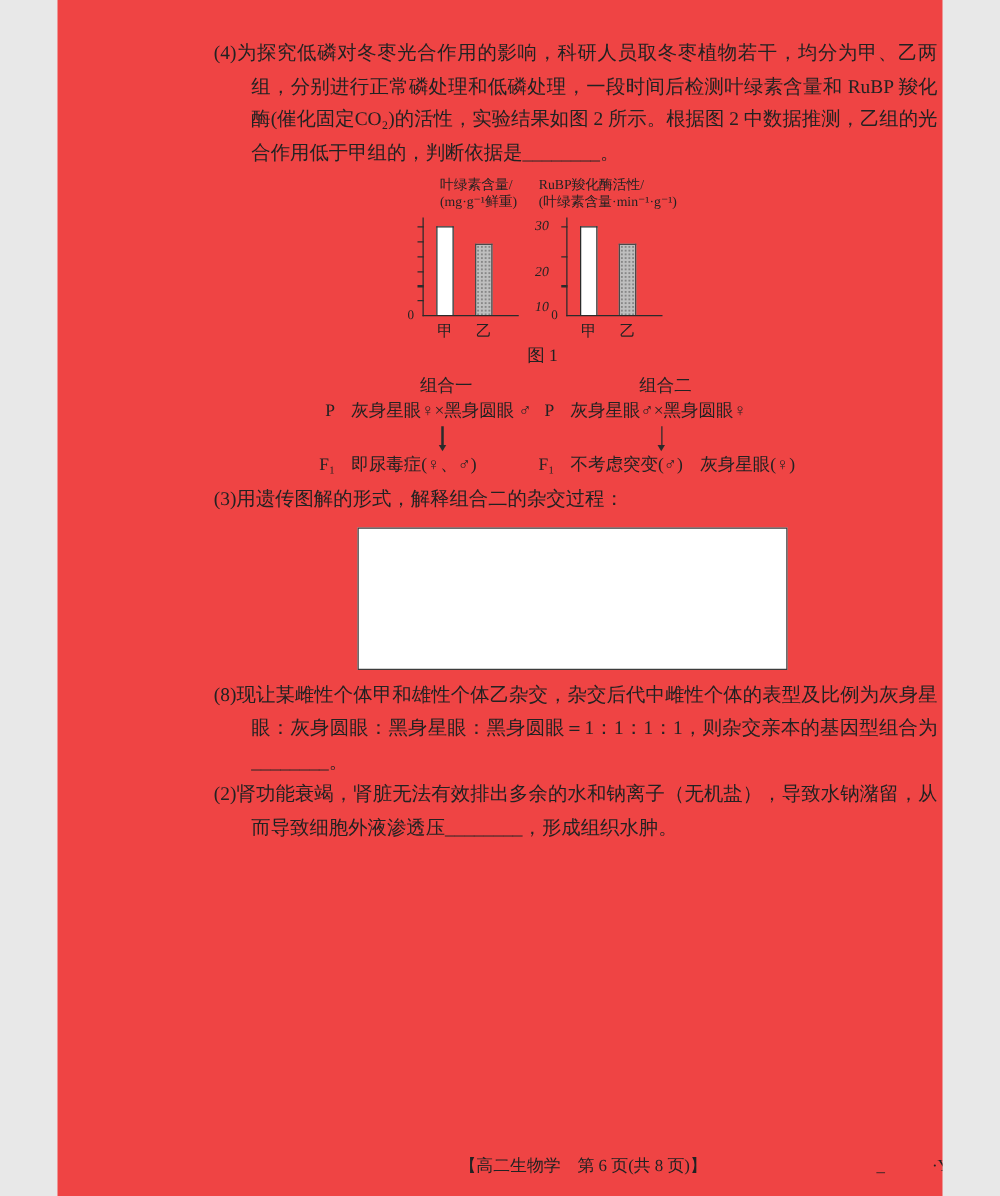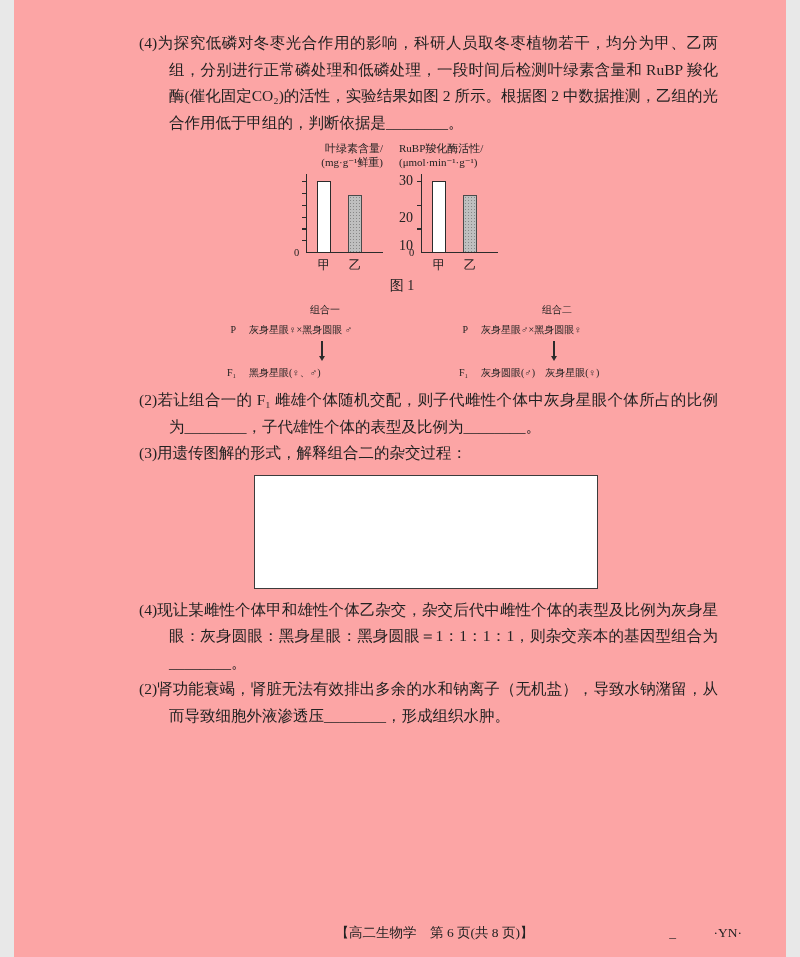--- a/index.html
+++ b/index.html
@@ -1,58 +1,58 @@
 <!DOCTYPE html>
 <html><head>
 <meta charset="utf-8">
 <style>
   html,body{margin:0;padding:0;background:#e8e8e8;}
   .page{
-    width:772px;height:957px;position:relative;background:#fca5a5;
+    width:708px;height:957px;position:relative;background:#ef4444;
     font-family:"Liberation Serif","DejaVu Serif",serif;color:#222;
     overflow:hidden;margin:0 auto;
   }
   .content{
     position:absolute;left:108px;top:30px;width:596px;
     font-size:15.5px;line-height:26.5px;text-align:justify;
   }
   .para{margin:0;}
   .stem{padding-left:31px;text-indent:-31px;}
   .sub{margin-left:17px;padding-left:30px;text-indent:-30px;}
 
   
   .figure2{margin:6px 0 4px 0;text-indent:0;}
   .charts{display:flex;gap:16px;margin-left:172px;}
   .chart{position:relative;}
   .chart-title{font-size:11px;line-height:13.5px;margin-bottom:5px;white-space:nowrap;text-align:left;}
-  .chart0 .chart-title{margin-left:14px;text-align:right;}
+  .chart0 .chart-title{margin-left:26px;}
   .plot{
     position:relative;height:78px;width:66px;
     border-left:1.5px solid #2b2b2b;border-bottom:1.5px solid #2b2b2b;
     display:flex;align-items:flex-end;gap:17px;padding-left:10px;box-sizing:content-box;
   }
   .chart0 .plot{margin-left:12px;}
   .chart1 .plot{margin-left:22px;}
   .bar-wrap{position:relative;height:100%;display:flex;align-items:flex-end;}
   .bar{width:14px;box-sizing:border-box;}
   .bar.white{background:#fff;border:1.3px solid #2b2b2b;border-bottom:none;}
   .bar.gray{
     background-color:#bfbfbf;
     background-image:radial-gradient(#878787 0.6px, transparent 0.75px);
     background-size:3px 3px;
     border:1.3px solid #4a4a4a;border-bottom:none;
   }
   .bar-label{position:absolute;left:50%;transform:translateX(-50%);bottom:-21px;font-size:12.5px;line-height:16px;}
   .ytick{position:absolute;width:5px;height:1.2px;background:#2b2b2b;left:-5px;}
-  .ytick-label{position:absolute;right:calc(100% + 6px);font-size:14px;line-height:12px;width:20px;text-align:center;}
+  .ytick-label{position:absolute;right:calc(100% + 6px);font-size:11px;line-height:12px;width:20px;text-align:left;font-style:italic;}
   .zero-label{position:absolute;left:-13px;bottom:-7px;font-size:10.5px;line-height:12px;}
   .fig-caption{margin-left:180px;width:200px;text-align:center;font-size:14px;margin-top:24px;line-height:18px;}
 
   
-  .cross{display:flex;gap:90px;margin:6px 0 6px 96px;font-size:10px;line-height:17px;text-align:left;text-indent:0;}
+  .cross{display:flex;margin:6px 0 6px 96px;font-size:14px;line-height:17px;text-align:left;text-indent:0;}
   .combo{display:flex;flex-direction:column;}
   .combo-title{margin-left:72px;width:70px;text-align:center;margin-bottom:3px;}
   .combo-row{display:flex;gap:13px;white-space:nowrap;}
   .combo-label{min-width:18px;text-align:right;}
   .arrow{margin:3px 0 3px 100px;width:8px;display:flex;flex-direction:column;align-items:center;}
   .arrow-line{width:1.4px;height:15px;background:#2b2b2b;}
   .arrow-head{width:0;height:0;border-left:3.5px solid transparent;border-right:3.5px solid transparent;border-top:5.5px solid #2b2b2b;}
 
   
   .answer-box{margin:8px 0 8px 132px;width:342px;height:112px;border:1.5px solid #3c3c3c;background:#fff;}
@@ -94,21 +94,21 @@
               <div class="bar-wrap">
                 <div class="bar gray" style="height: 56.7273px;"></div>
                 <div class="bar-label">乙</div>
               </div>
             </div>
         </div>
 
         <div class="chart chart1">
           <div class="chart-title">
             <div>RuBP羧化酶活性/</div>
-            <div>(μmol·min⁻¹·g⁻¹)</div>
+            <div>(叶绿素含量·min⁻¹·g⁻¹)</div>
           </div>
           <div class="plot">
             <span class="zero-label">0</span>
           <div class="ytick" style="top: 54.3636px;"></div>
               <div class="ytick-label" style="top: 66px;">10</div>
               <div class="ytick" style="top: 30.7273px;"></div>
               <div class="ytick-label" style="top: 38px;">20</div>
               <div class="ytick" style="top: 7.09091px;"></div>
               <div class="ytick-label" style="top: 1.09091px;">30</div>
               <div class="bar-wrap">
@@ -133,47 +133,46 @@
         <div class="combo-row">
           <span class="combo-label">P</span>
           <span class="combo-text">灰身星眼♀×黑身圆眼 ♂</span>
         </div>
         <div class="arrow">
           <div class="arrow-line"></div>
           <div class="arrow-head"></div>
         </div>
         <div class="combo-row">
           <span class="combo-label">F₁</span>
-          <span class="combo-text">黑身星眼(♀、♂)</span>
+          <span class="combo-text">即尿毒症(♀、♂)</span>
         </div>
       </div>
 
       <div class="combo">
         <div class="combo-title">组合二</div>
         <div class="combo-row">
           <span class="combo-label">P</span>
           <span class="combo-text">灰身星眼♂×黑身圆眼♀</span>
         </div>
         <div class="arrow">
           <div class="arrow-line"></div>
           <div class="arrow-head"></div>
         </div>
         <div class="combo-row">
           <span class="combo-label">F₁</span>
-          <span class="combo-text">灰身圆眼(♂)　灰身星眼(♀)</span>
+          <span class="combo-text">不考虑突变(♂)　灰身星眼(♀)</span>
         </div>
       </div>
     </div>
 
-    <p class="para sub">(2)若让组合一的 F₁ 雌雄个体随机交配，则子代雌性个体中灰身星眼个体所占的比例为________，子代雄性个体的表型及比例为________。</p>
     <p class="para sub">(3)用遗传图解的形式，解释组合二的杂交过程：</p>
 
     <div class="answer-box"></div>
 
-    <p class="para sub">(4)现让某雌性个体甲和雄性个体乙杂交，杂交后代中雌性个体的表型及比例为灰身星眼：灰身圆眼：黑身星眼：黑身圆眼＝1：1：1：1，则杂交亲本的基因型组合为________。</p>
+    <p class="para sub">(8)现让某雌性个体甲和雄性个体乙杂交，杂交后代中雌性个体的表型及比例为灰身星眼：灰身圆眼：黑身星眼：黑身圆眼＝1：1：1：1，则杂交亲本的基因型组合为________。</p>
 
     <p class="para sub">(2)肾功能衰竭，肾脏无法有效排出多余的水和钠离子（无机盐），导致水钠潴留，从而导致细胞外液渗透压________，形成组织水肿。</p>
 
   </div>
 
   <div class="footer">
     <span class="footer-center">【高二生物学　第 6 页(共 8 页)】</span>
     <span class="footer-mark1">_</span>
     <span class="footer-mark2">·YN·</span>
   </div>

